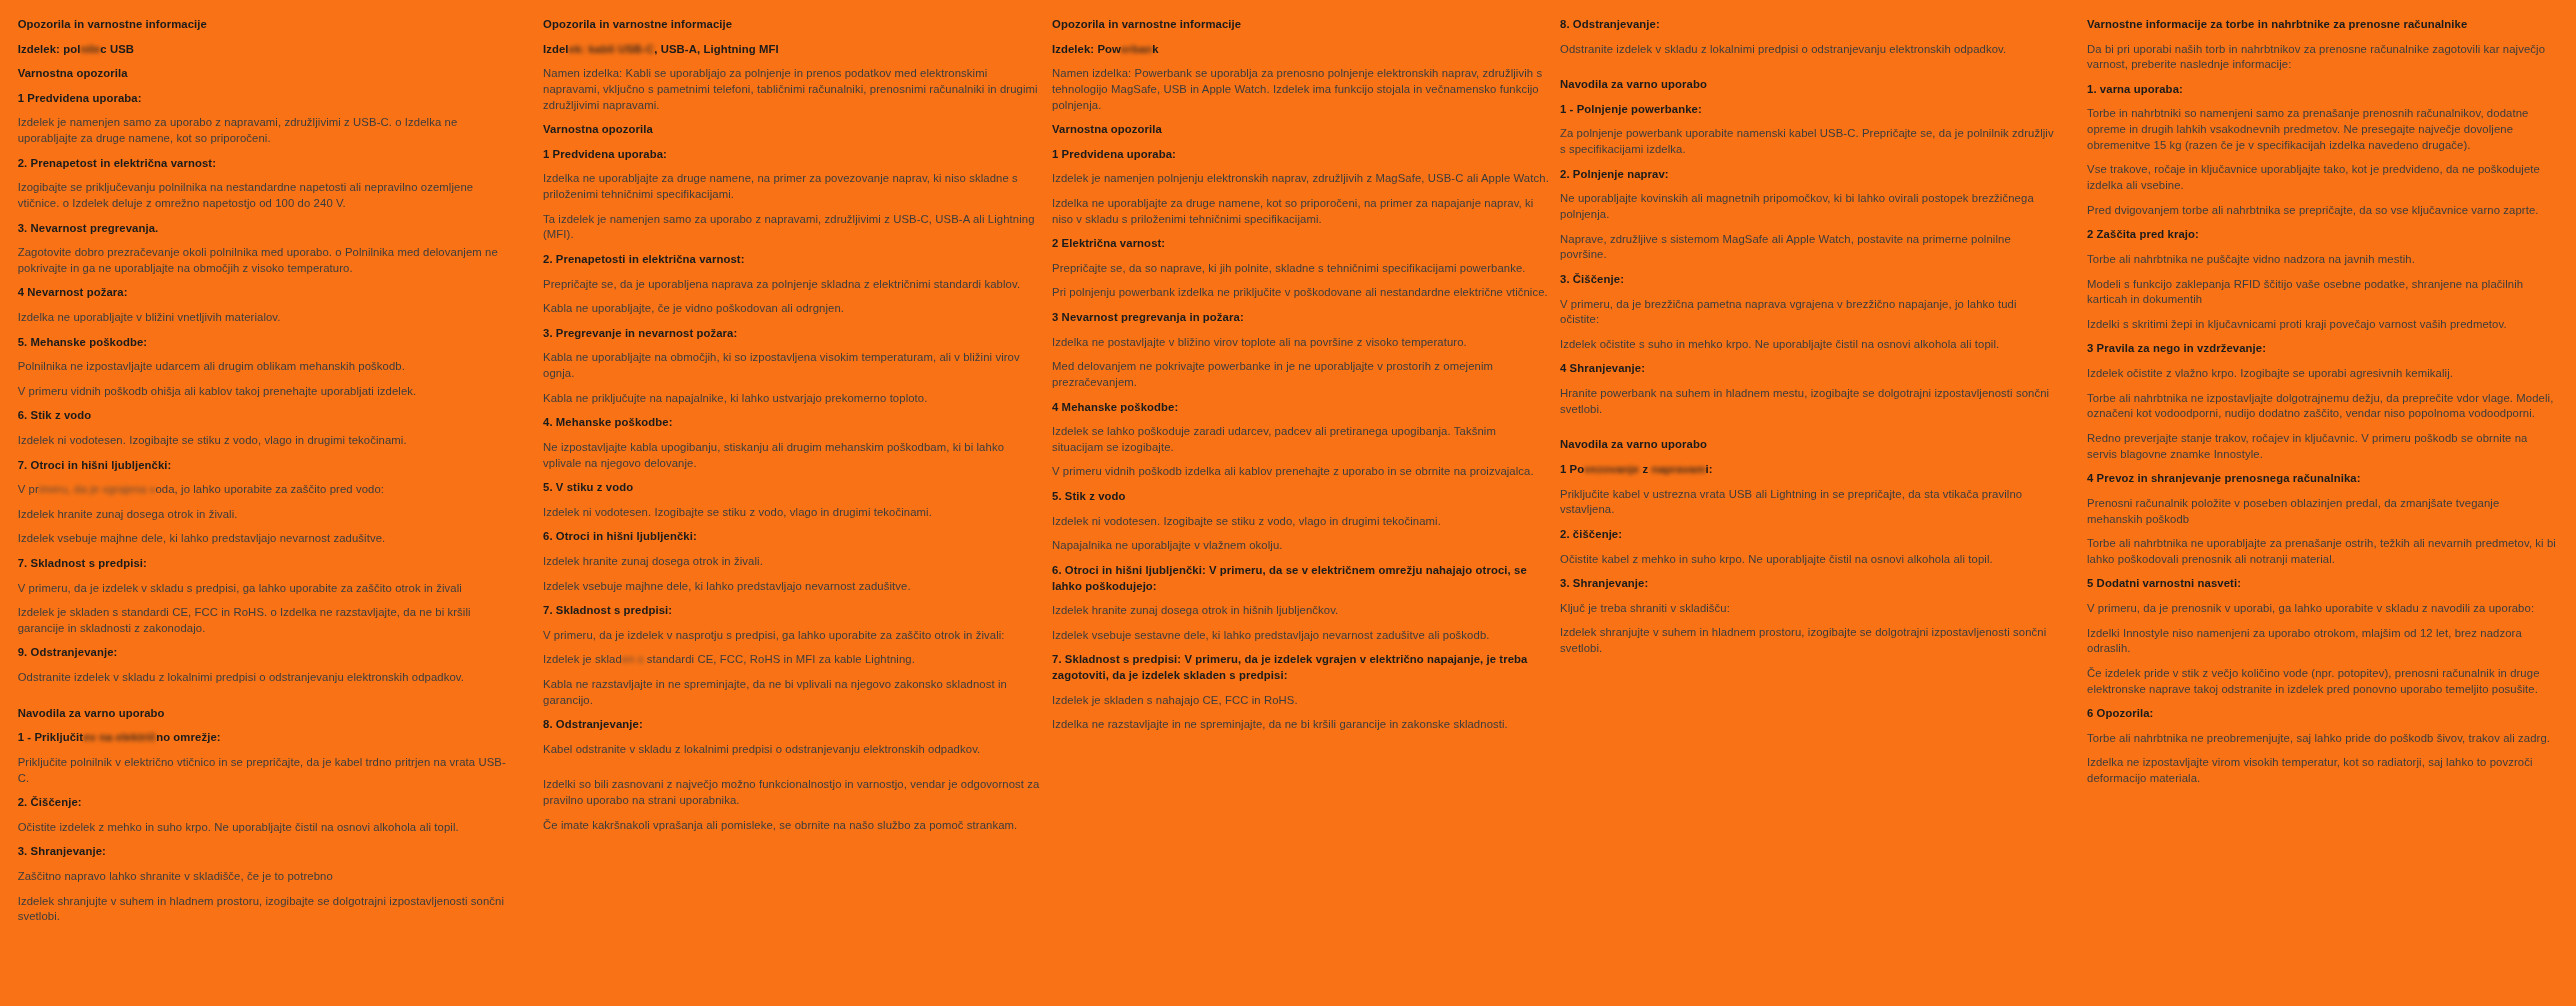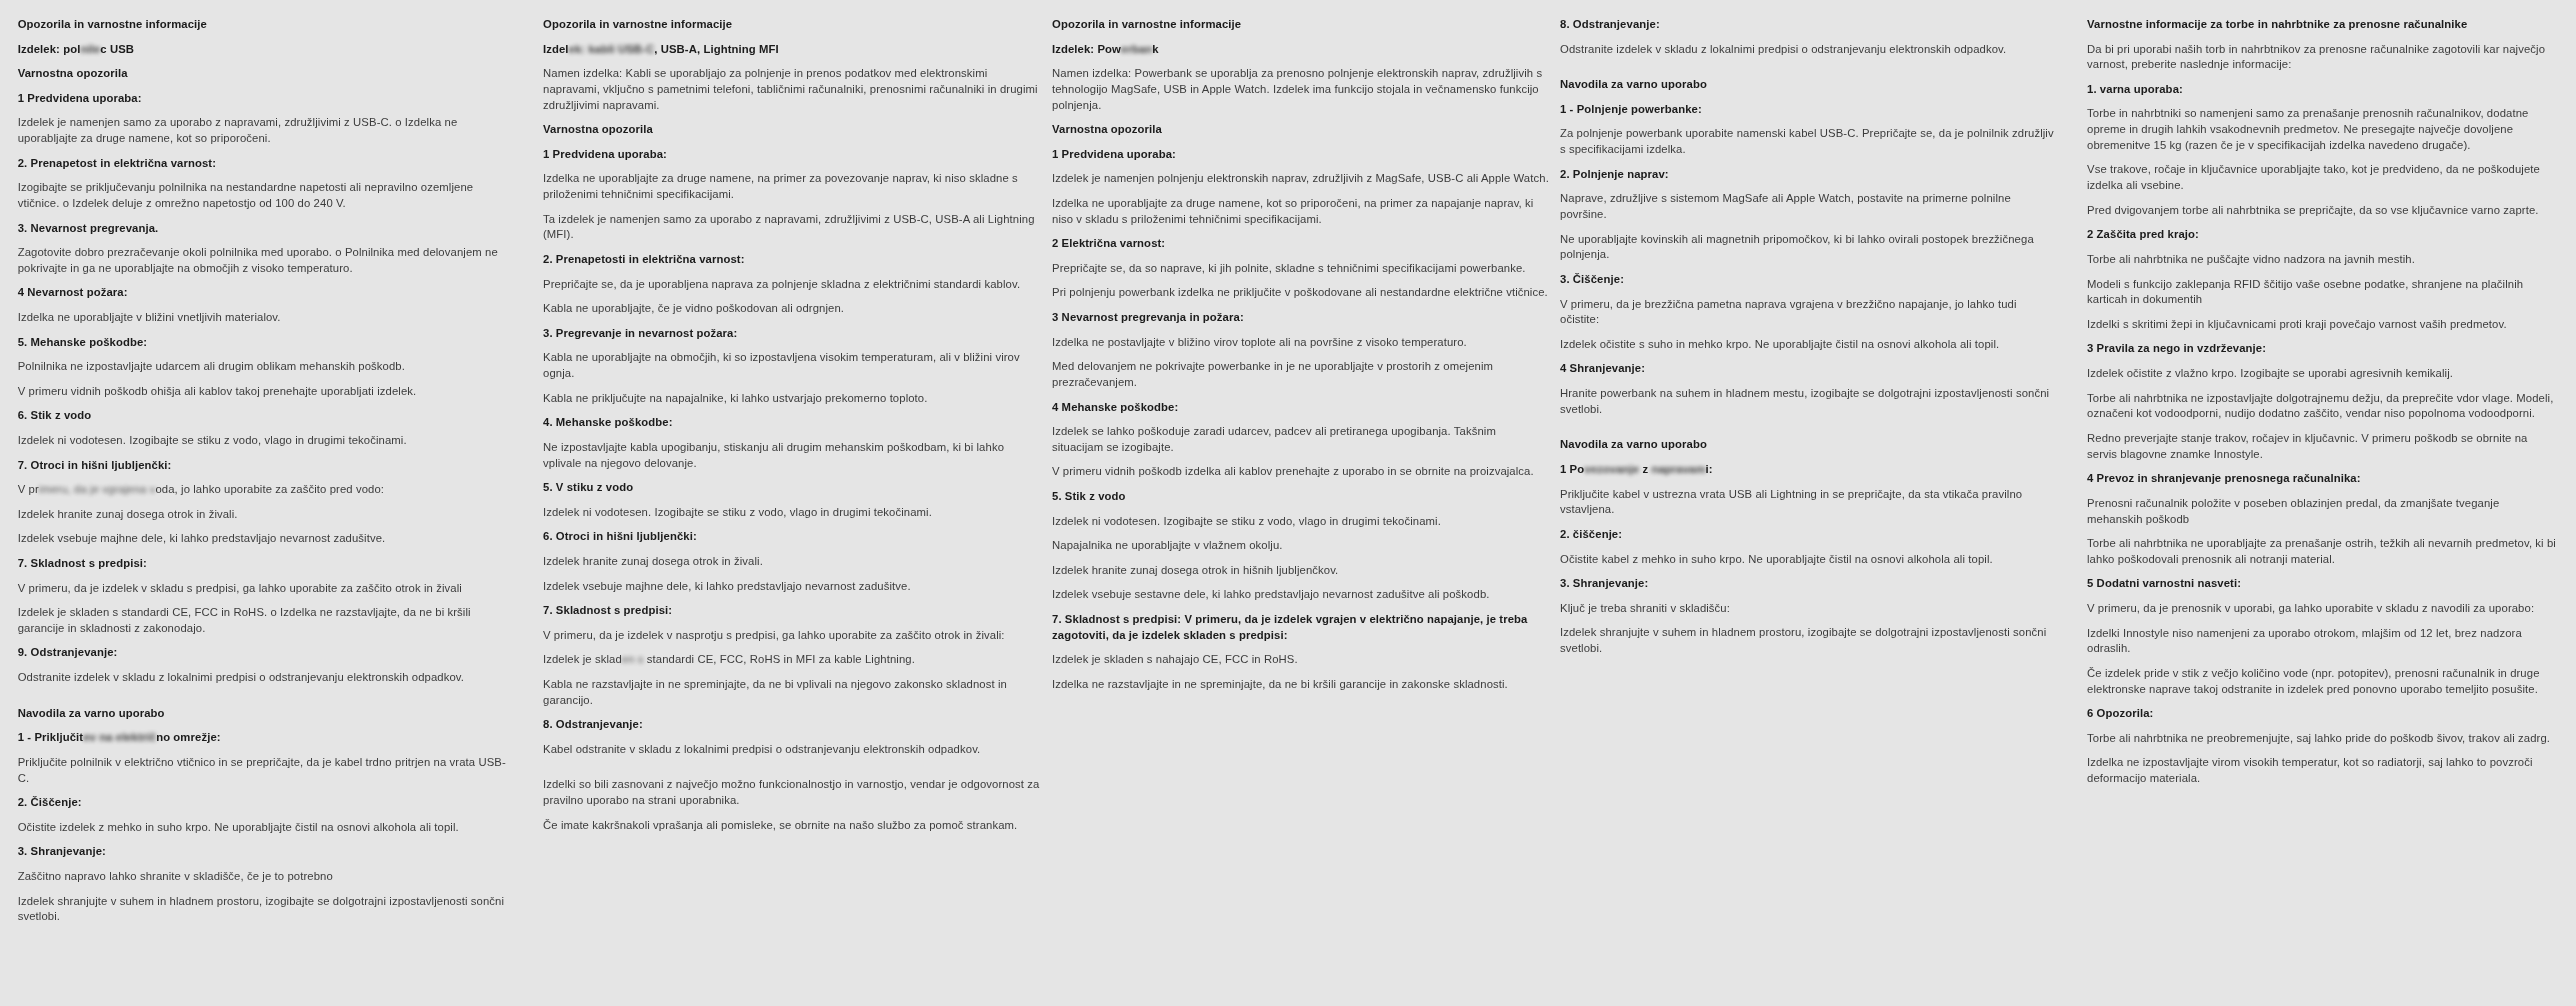--- a/index.html
+++ b/index.html
@@ -2,21 +2,21 @@
 <html style="font-size:13px"><head>
 <meta charset="utf-8">
 <style>
   html, body { margin: 0; padding: 0; }
   body {
     width: 2576px; height: 1006px;
     background: #ffffff;
     font-family: "Liberation Sans", sans-serif;
     overflow: hidden;
   }
-  .page { position: relative; width: 2576px; height: 1006px; background: #e5e5e5; }
+  .page { position: relative; width: 2576px; height: 1006px; background: #f97316; }
   .col { position: absolute; top: 17px; }
   #col-0 { left: 17.7px;   width: 497px; }
   #col-1 { left: 543px;  width: 497px; }
   #col-2 { left: 1052px; width: 497px; }
   #col-3 { left: 1560px; width: 497px; }
   #col-4 { left: 2087px; width: 471px; }
   .block {
     margin: 0 0 8.9px 0;
     font-size: 11.3px;
     line-height: 15.7px;
@@ -110,35 +110,36 @@
       <div class="block body">Pri polnjenju powerbank izdelka ne priključite v poškodovane ali nestandardne električne vtičnice.</div>
       <div class="block head">3 Nevarnost pregrevanja in požara:</div>
       <div class="block body">Izdelka ne postavljajte v bližino virov toplote ali na površine z visoko temperaturo.</div>
       <div class="block body">Med delovanjem ne pokrivajte powerbanke in je ne uporabljajte v prostorih z omejenim prezračevanjem.</div>
       <div class="block head">4 Mehanske poškodbe:</div>
       <div class="block body">Izdelek se lahko poškoduje zaradi udarcev, padcev ali pretiranega upogibanja. Takšnim situacijam se izogibajte.</div>
       <div class="block body">V primeru vidnih poškodb izdelka ali kablov prenehajte z uporabo in se obrnite na proizvajalca.</div>
       <div class="block head">5. Stik z vodo</div>
       <div class="block body">Izdelek ni vodotesen. Izogibajte se stiku z vodo, vlago in drugimi tekočinami.</div>
       <div class="block body">Napajalnika ne uporabljajte v vlažnem okolju.</div>
+      <div class="block head">6. Otroci in hišni ljubljenčki: V primeru, da se v električnem omrežju nahajajo otroci, se lahko poškodujejo:</div>
       <div class="block body">Izdelek hranite zunaj dosega otrok in hišnih ljubljenčkov.</div>
       <div class="block body">Izdelek vsebuje sestavne dele, ki lahko predstavljajo nevarnost zadušitve ali poškodb.</div>
       <div class="block head">7. Skladnost s predpisi: V primeru, da je izdelek vgrajen v električno napajanje, je treba zagotoviti, da je izdelek skladen s predpisi:</div>
       <div class="block body">Izdelek je skladen s nahajajo CE, FCC in RoHS.</div>
       <div class="block body">Izdelka ne razstavljajte in ne spreminjajte, da ne bi kršili garancije in zakonske skladnosti.</div>
     </div>
   <div class="col" id="col-3">
       <div class="block head">8. Odstranjevanje:</div>
       <div class="block body">Odstranite izdelek v skladu z lokalnimi predpisi o odstranjevanju elektronskih odpadkov.</div>
       <div class="block head gap">Navodila za varno uporabo</div>
       <div class="block head">1 - Polnjenje powerbanke:</div>
       <div class="block body">Za polnjenje powerbank uporabite namenski kabel USB-C. Prepričajte se, da je polnilnik združljiv s specifikacijami izdelka.</div>
       <div class="block head">2. Polnjenje naprav:</div>
+      <div class="block body">Ne uporabljajte kovinskih ali magnetnih pripomočkov, ki bi lahko ovirali postopek brezžičnega polnjenja.</div>
       <div class="block body">Naprave, združljive s sistemom MagSafe ali Apple Watch, postavite na primerne polnilne površine.</div>
-      <div class="block body">Ne uporabljajte kovinskih ali magnetnih pripomočkov, ki bi lahko ovirali postopek brezžičnega polnjenja.</div>
       <div class="block head">3. Čiščenje:</div>
       <div class="block body">V primeru, da je brezžična pametna naprava vgrajena v brezžično napajanje, jo lahko tudi očistite:</div>
       <div class="block body">Izdelek očistite s suho in mehko krpo. Ne uporabljajte čistil na osnovi alkohola ali topil.</div>
       <div class="block head">4 Shranjevanje:</div>
       <div class="block body">Hranite powerbank na suhem in hladnem mestu, izogibajte se dolgotrajni izpostavljenosti sončni svetlobi.</div>
       <div class="block head gap">Navodila za varno uporabo</div>
       <div class="block head">1 Po<span class="blurred">vezovanje</span> z <span class="blurred">napravam</span>i:</div>
       <div class="block body">Priključite kabel v ustrezna vrata USB ali Lightning in se prepričajte, da sta vtikača pravilno vstavljena.</div>
       <div class="block head">2. čiščenje:</div>
       <div class="block body">Očistite kabel z mehko in suho krpo. Ne uporabljajte čistil na osnovi alkohola ali topil.</div>

